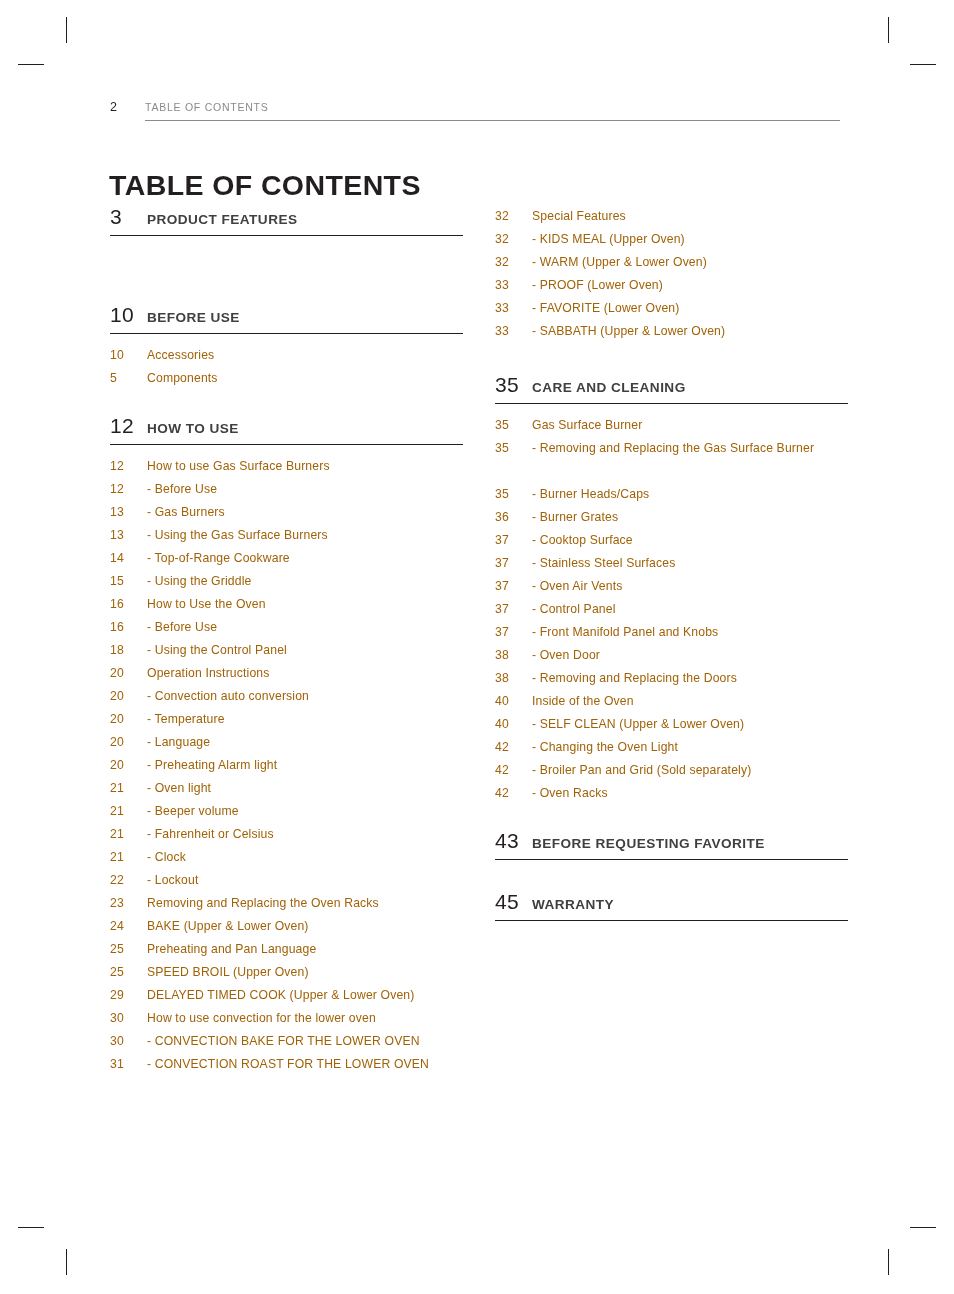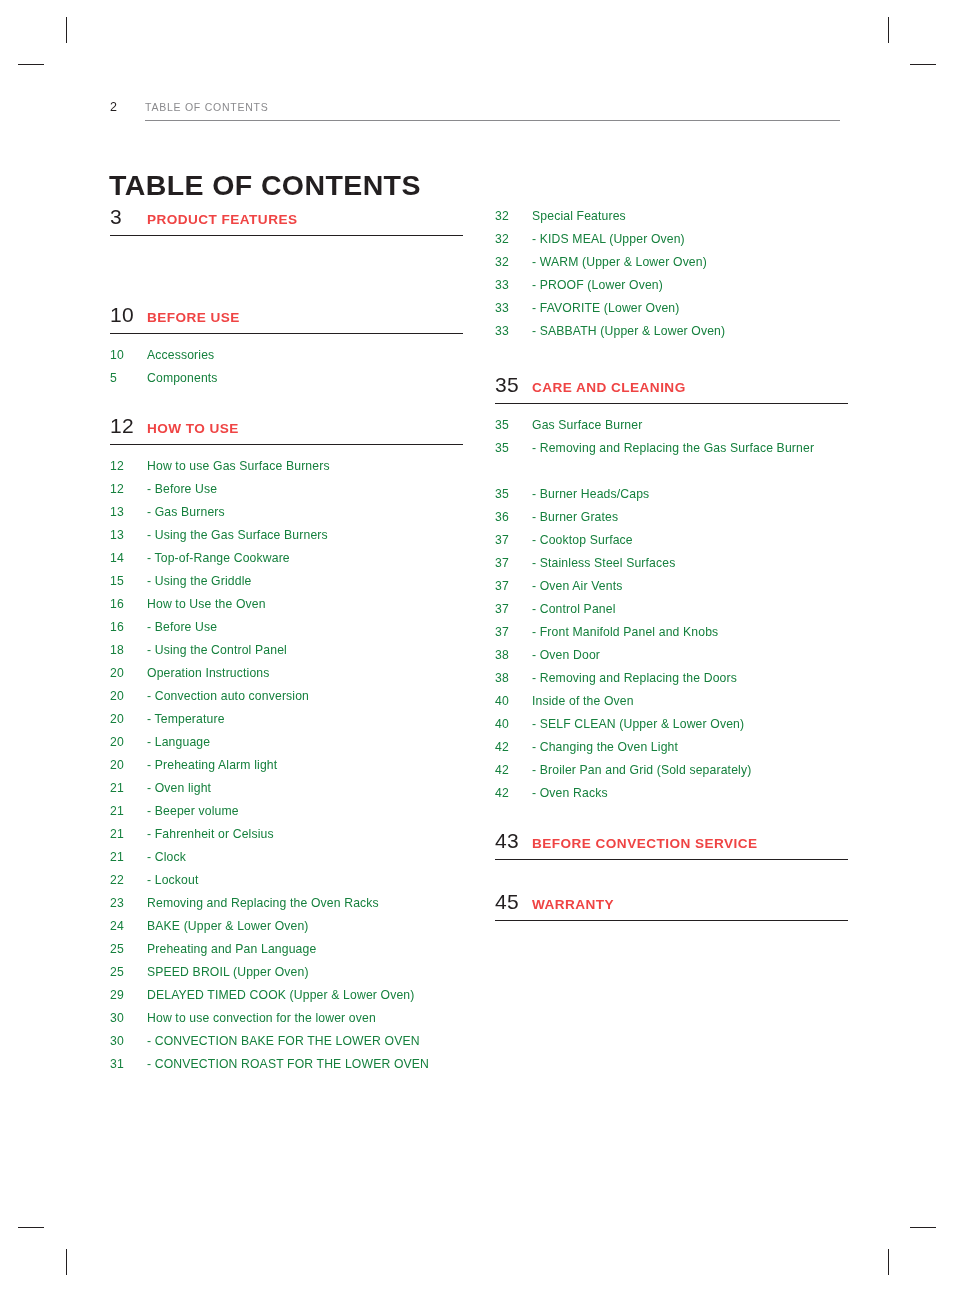--- a/index.html
+++ b/index.html
@@ -99,39 +99,39 @@
     color: #231f20;
     letter-spacing: 0.3px;
     vertical-align: baseline;
   }
   .col-left .section-head .sec-num  { min-width: 37px; }
   .col-right .section-head .sec-num { min-width: 37px; }
   .section-head .sec-label {
     display: inline-block;
     font-size: 13.6px;
     font-weight: bold;
-    color: #ef4444;
+    color: #404040;
     letter-spacing: 0.45px;
     vertical-align: baseline;
   }
   .section-head .sec-rule {
     position: absolute;
     left: 0;
     bottom: -7px;
     height: 1px;
     background: #231f20;
   }
   .col-left  .section-head .sec-rule { width: 353px; }
   .col-right .section-head .sec-rule { width: 353px; }
 
   
   .entry {
     position: relative;
     font-size: 12.2px;
-    color: #15803d;
+    color: #a16207;
     letter-spacing: 0.15px;
     height: 23px;
     line-height: 23px;
     white-space: nowrap;
   }
   .entry .e-num {
     display: inline-block;
     width: 37px;
     vertical-align: top;
   }
@@ -236,19 +236,19 @@
     <div class="entry"><span class="e-num">37</span><span class="e-text">- Control Panel</span></div>
     <div class="entry"><span class="e-num">37</span><span class="e-text">- Front Manifold Panel and Knobs</span></div>
     <div class="entry"><span class="e-num">38</span><span class="e-text">- Oven Door</span></div>
     <div class="entry"><span class="e-num">38</span><span class="e-text">- Removing and Replacing the Doors</span></div>
     <div class="entry"><span class="e-num">40</span><span class="e-text">Inside of the Oven</span></div>
     <div class="entry"><span class="e-num">40</span><span class="e-text">- SELF CLEAN (Upper &amp; Lower Oven)</span></div>
     <div class="entry"><span class="e-num">42</span><span class="e-text">- Changing the Oven Light</span></div>
     <div class="entry"><span class="e-num">42</span><span class="e-text">- Broiler Pan and Grid (Sold separately)</span></div>
     <div class="entry"><span class="e-num">42</span><span class="e-text">- Oven Racks</span></div>
     <div class="gap-md"></div>
-    <div class="section-head"><span class="sec-num">43</span><span class="sec-label">BEFORE CONVECTION SERVICE</span><div class="sec-rule"></div></div>
+    <div class="section-head"><span class="sec-num">43</span><span class="sec-label">BEFORE REQUESTING FAVORITE</span><div class="sec-rule"></div></div>
     <div class="gap-md"></div>
     <div class="gap-sm"></div>
     <div class="section-head"><span class="sec-num">45</span><span class="sec-label">WARRANTY</span><div class="sec-rule"></div></div>
     <div class="gap-md"></div>
     <div class="gap-sm"></div>
   </div>
 
 </body></html>

